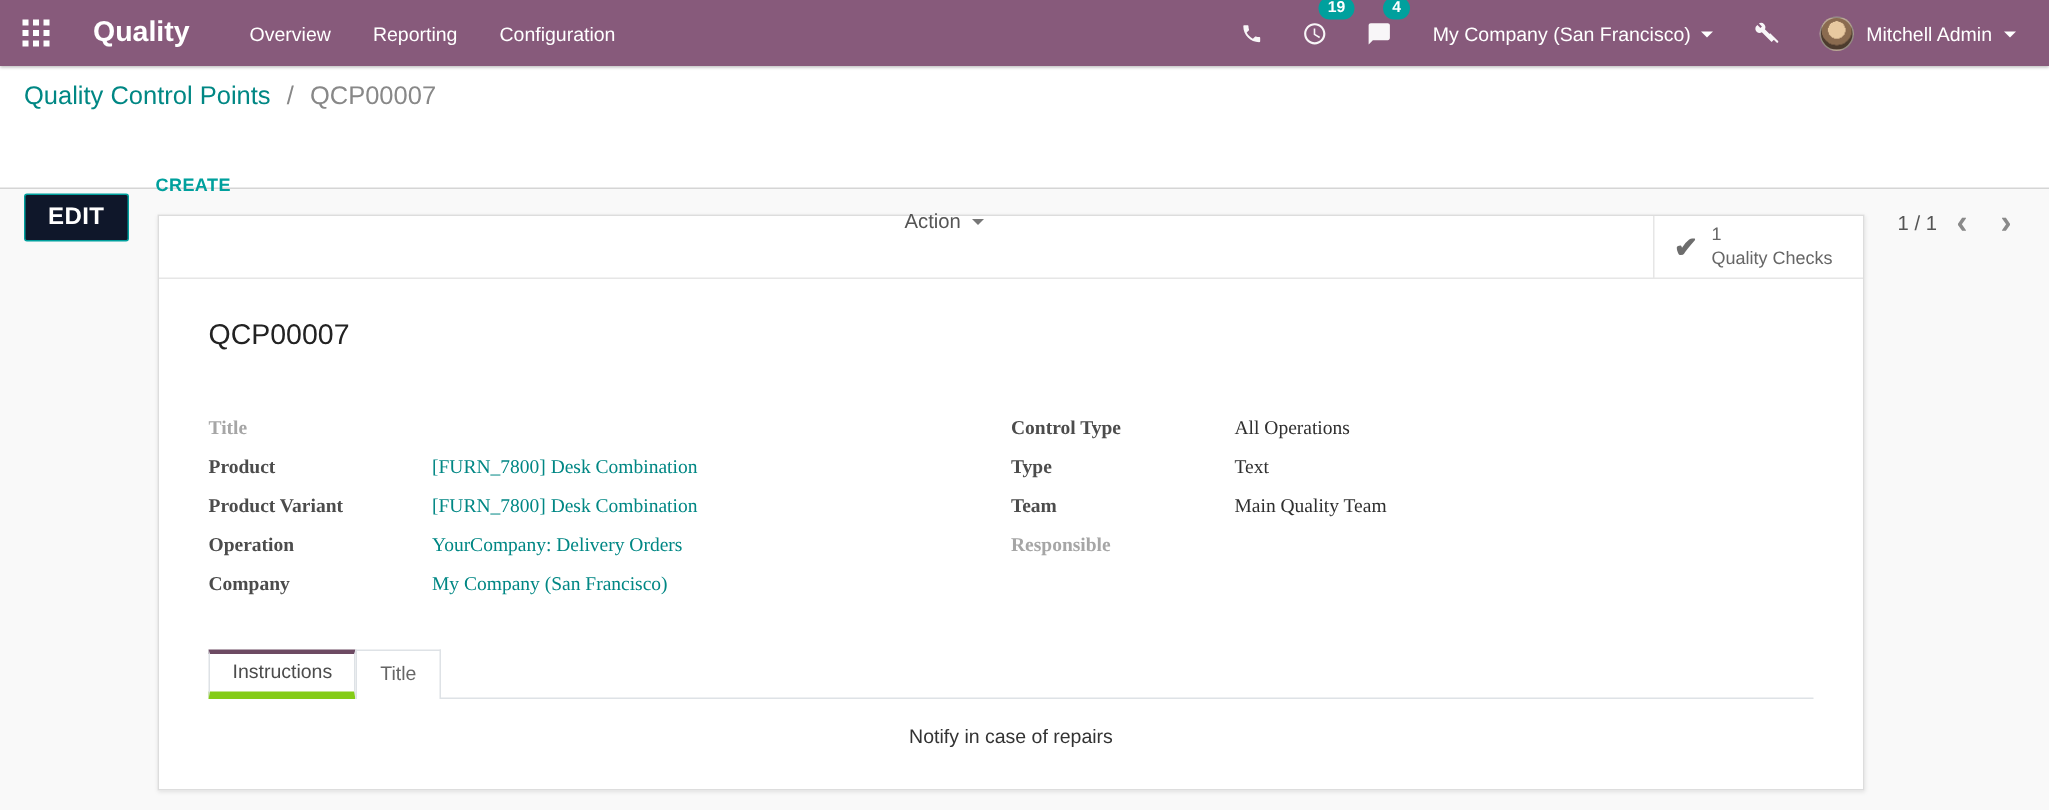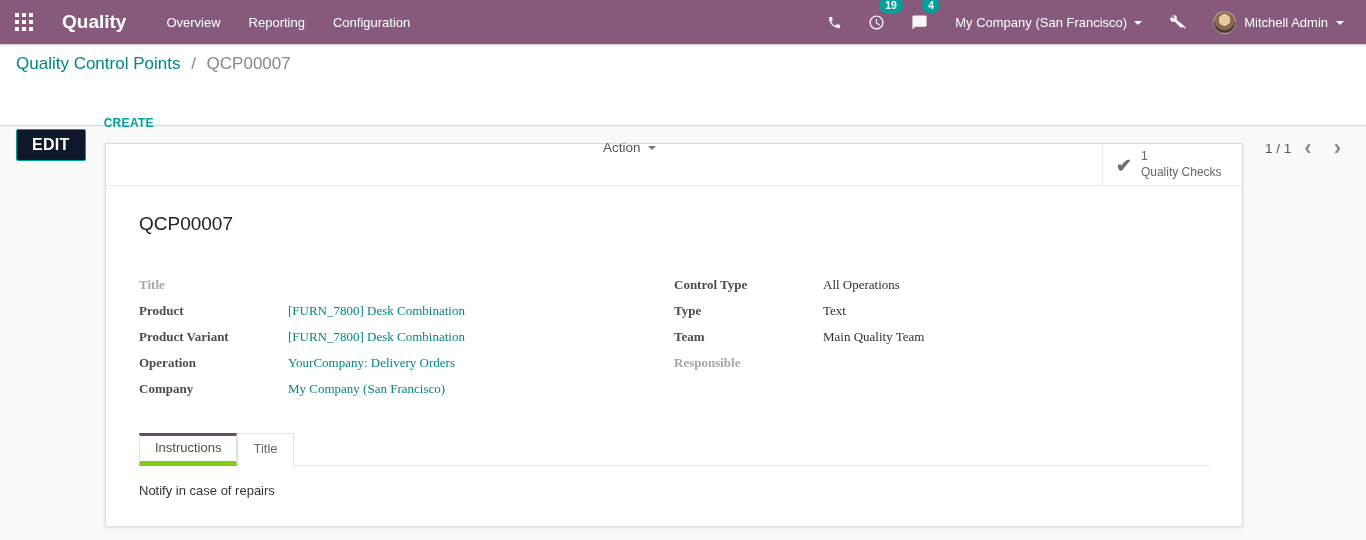--- a/index.html
+++ b/index.html
@@ -53,21 +53,21 @@
   .field-row { display:flex; margin-bottom:10px; min-height:14px; align-items:baseline;font-family:Liberation Serif, serif; }
   .field-label { width:149px; font-size:13px; font-weight:bold; color:#4c4c4c; flex-shrink:0; }
   .field-label.muted { color:#a6a6a6; }
   .field-value { font-size:13px; color:#2f2f2f; }
   .field-value.link { color:#008784; cursor:pointer; }
 
   .notebook { margin-top:26px; }
   .tab-bar { border-bottom:1px solid #dee2e6; display:flex; }
   .tab { padding:7px 15px 6px; font-size:13px; color:#666; background:#fff; border:1px solid #dee2e6; border-bottom:none; margin-bottom:-1px; cursor:pointer; }
   .tab.active { color:#4c4c4c; border-top:3px solid #6d4a63; padding-top:4px; border-bottom:5px solid #84cc16; }
-  .tab-pane { padding:17px 0 0; font-size:13px; color:#333; }
+  .tab-pane { padding:17px 0 0; font-size:13px; color:#333;text-align:center; }
 </style>
 </head>
 <body>
 
 <div class="navbar">
   <div class="apps-btn">
     <div class="apps-grid">
       <span></span>
         <span></span>
         <span></span>

